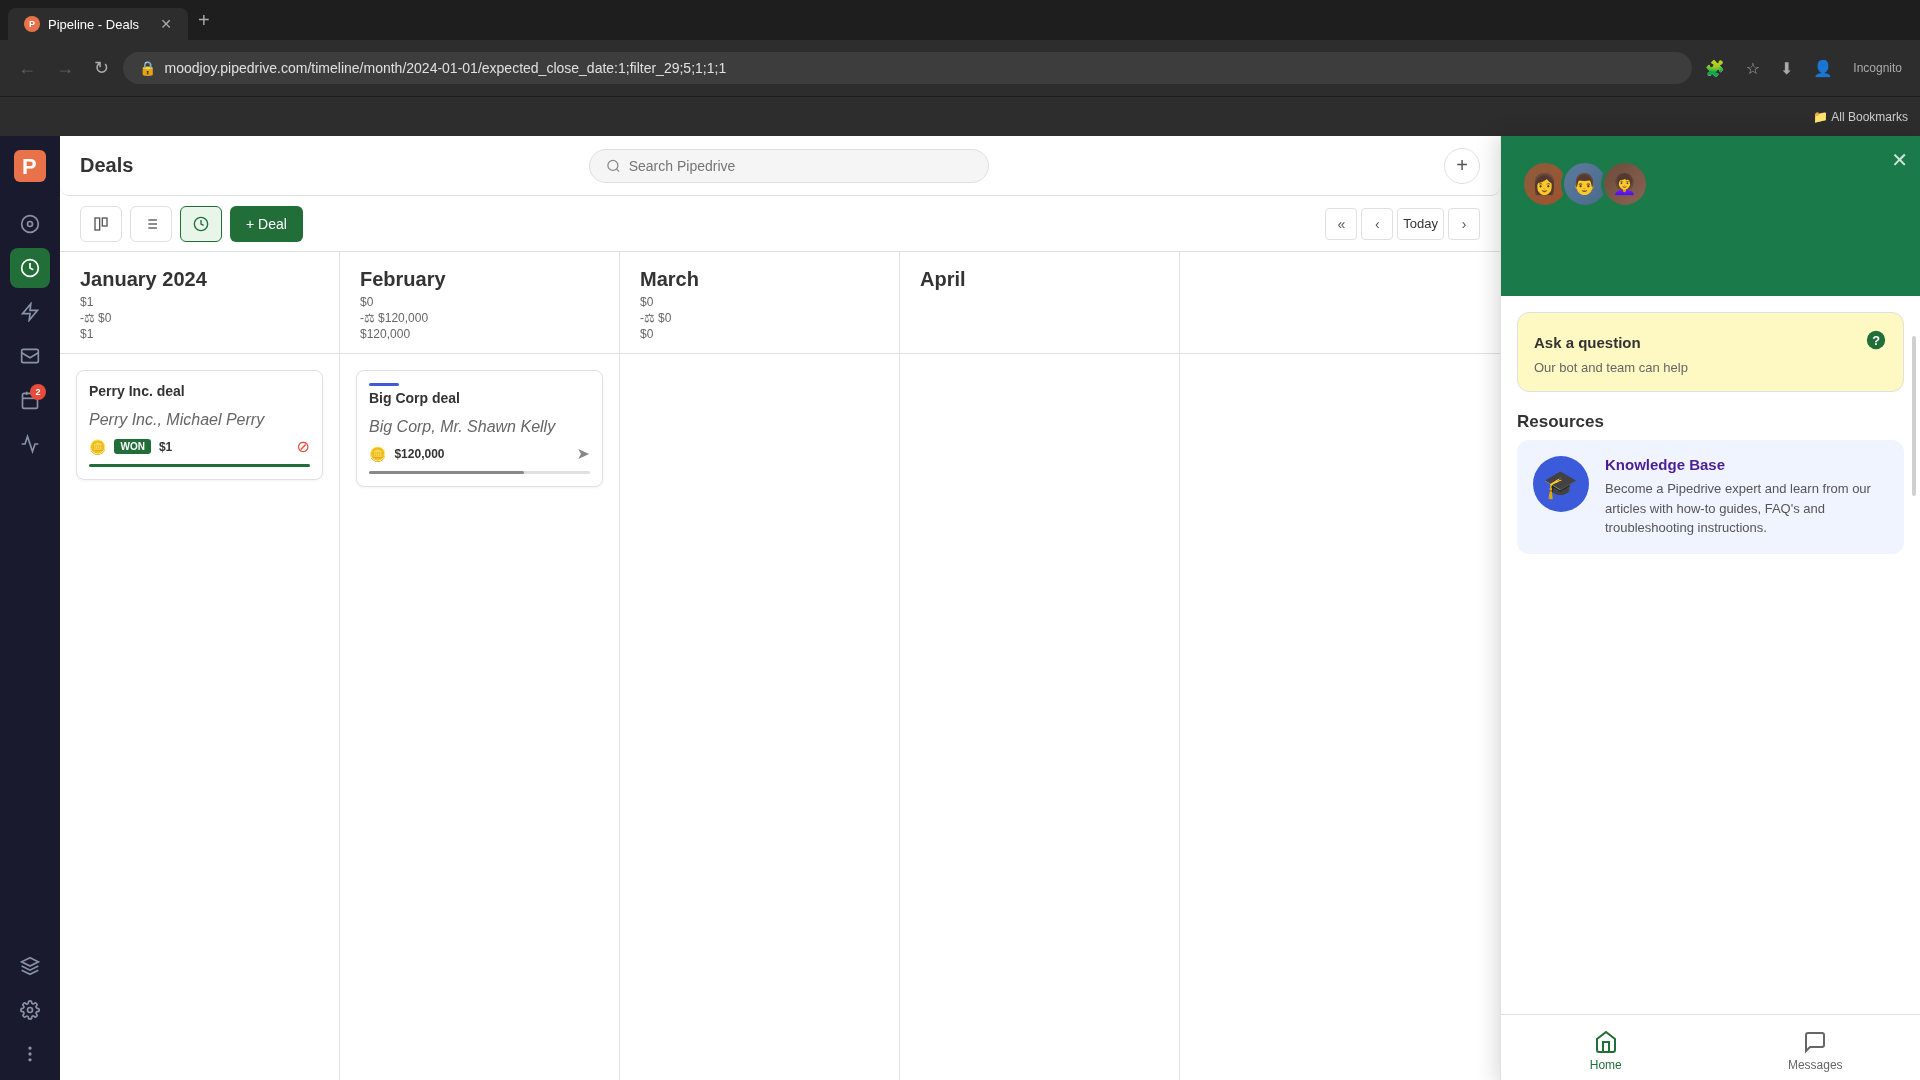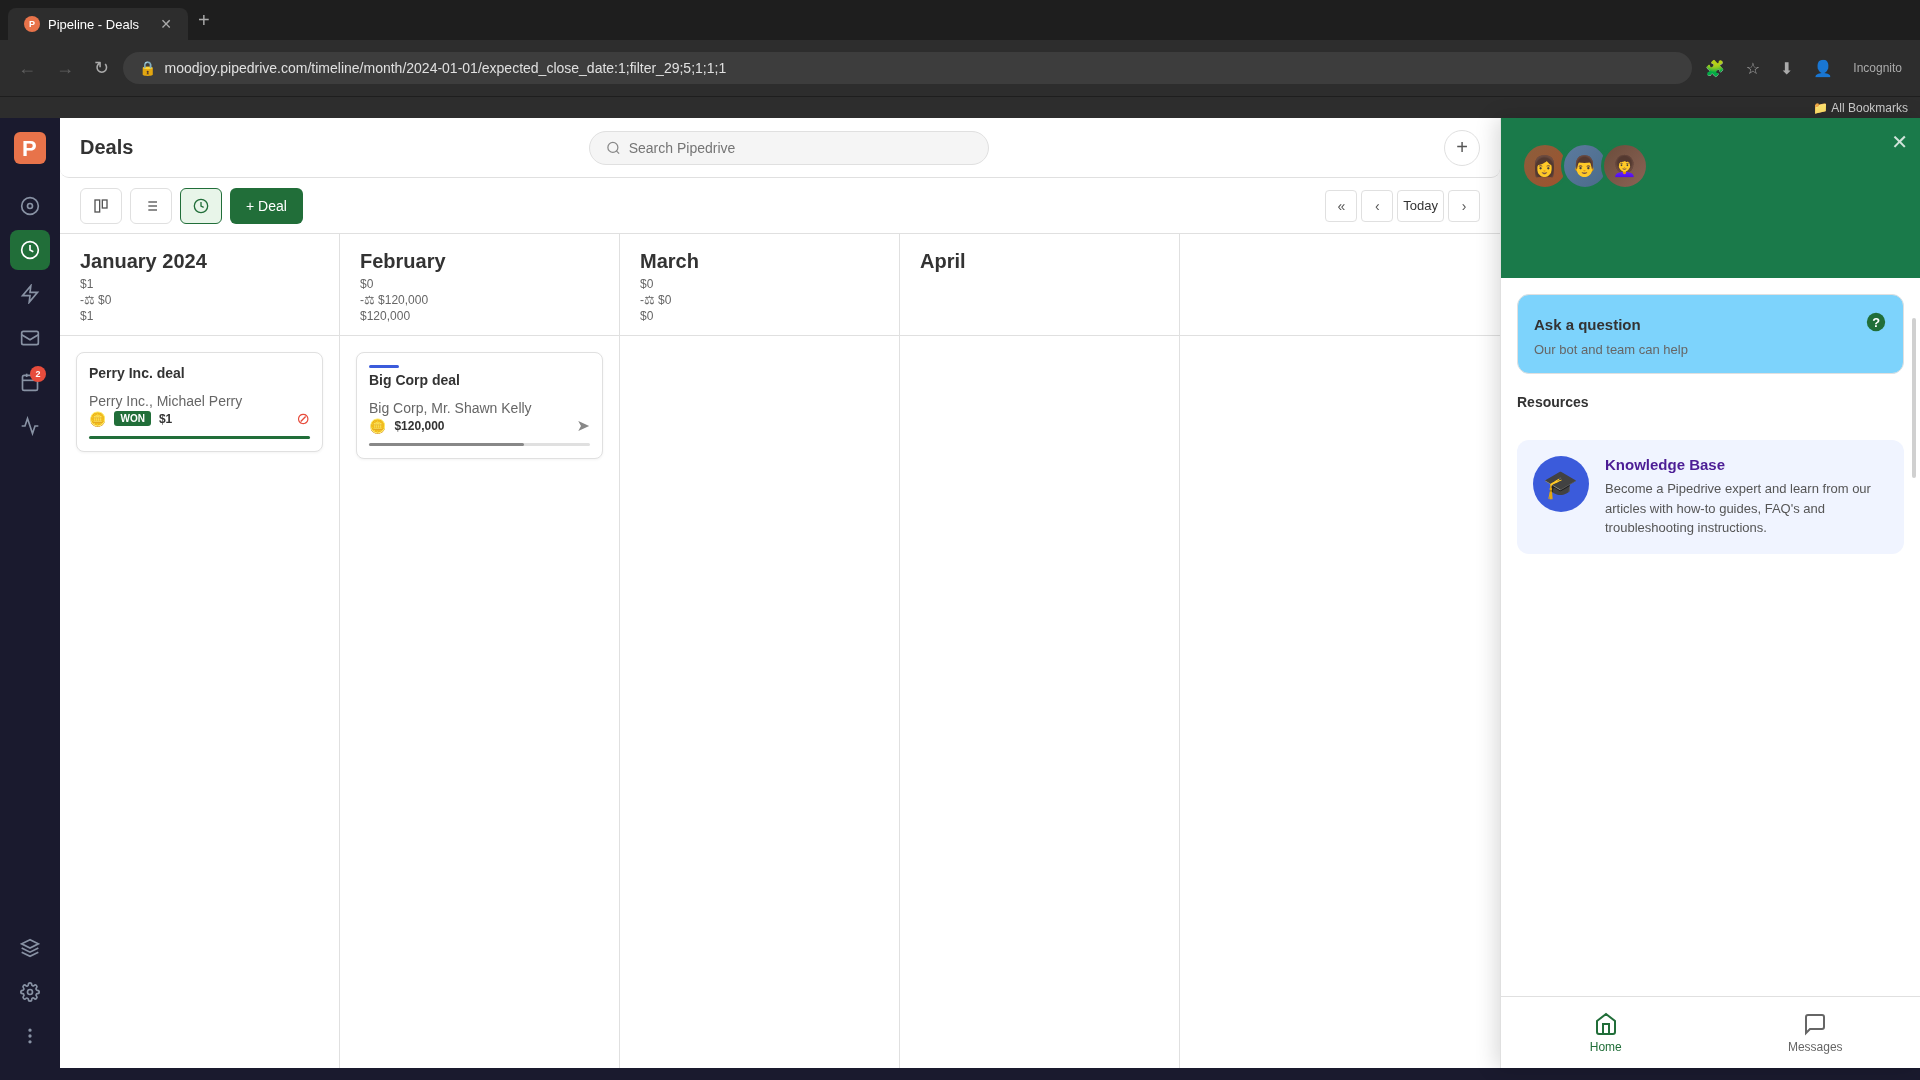--- a/index.html
+++ b/index.html
@@ -10,21 +10,21 @@
     .browser-tab .tab-close { margin-left: auto; color: #aaa; cursor: pointer; font-size: 14px; }
     .new-tab-btn { background: transparent; border: none; color: #aaa; font-size: 20px; cursor: pointer; padding: 4px 8px; align-self: flex-end; margin-bottom: 4px; }
     .browser-nav { background: #2d2d2d; height: 56px; display: flex; align-items: center; padding: 0 12px; gap: 8px; }
     .nav-btn { background: transparent; border: none; color: #aaa; font-size: 18px; cursor: pointer; padding: 6px; border-radius: 4px; }
     .nav-btn.disabled { opacity: 0.4; cursor: default; }
     .address-bar { flex: 1; background: #3d3d3d; border-radius: 20px; padding: 8px 16px; display: flex; align-items: center; gap: 8px; }
     .address-bar .lock-icon { color: #aaa; font-size: 14px; }
     .address-bar .url-text { color: #e0e0e0; font-size: 14px; }
     .nav-actions { display: flex; align-items: center; gap: 8px; }
     .nav-action-btn { background: transparent; border: none; color: #aaa; font-size: 16px; cursor: pointer; padding: 6px; }
-    .bookmarks-bar { background: #2d2d2d; height: 22px; display: flex; align-items: center; padding: 0 12px; gap: 16px; border-top: 1px solid #1e1e1e; }
+    .bookmarks-bar { background: #2d2d2d; height: 40px; display: flex; align-items: center; padding: 0 12px; gap: 16px; border-top: 1px solid #1e1e1e; }
 
     
     .app { display: flex; height: 950px; background: #f5f5f5; }
 
     
     .left-sidebar { width: 60px; background: #1a1a2e; display: flex; flex-direction: column; align-items: center; padding: 12px 0; gap: 4px; flex-shrink: 0; }
     .sidebar-logo { width: 36px; height: 36px; background: transparent; display: flex; align-items: center; justify-content: center; margin-bottom: 16px; }
     .sidebar-logo svg { width: 32px; height: 32px; }
     .sidebar-item { width: 40px; height: 40px; border-radius: 8px; display: flex; align-items: center; justify-content: center; cursor: pointer; color: #8892a4; font-size: 18px; position: relative; }
     .sidebar-item.active-green { background: #216e39; color: #fff; }
@@ -60,21 +60,21 @@
     .month-name { font-size: 20px; font-weight: 600; color: #333; margin-bottom: 4px; }
     .month-stats { font-size: 12px; color: #666; display: flex; flex-direction: column; gap: 2px; }
 
     .timeline-body { display: flex; flex: 1; }
     .timeline-lane { min-width: 280px; padding: 16px; border-right: 1px solid #e0e0e0; display: flex; flex-direction: column; gap: 8px; }
     .timeline-lane:last-child { border-right: none; }
 
     
     .deal-card { background: #fff; border: 1px solid #e0e0e0; border-radius: 8px; padding: 12px; cursor: pointer; box-shadow: 0 1px 3px rgba(0,0,0,0.05); }
     .deal-name { font-size: 14px; font-weight: 600; color: #333; margin-bottom: 12px; }
-    .deal-company { font-size: 14px; color: #666; margin-bottom: 0; }
+    .deal-company { font-size: 16px; color: #666; margin-bottom: 8px; font-style: italic; }
     .deal-footer { display: flex; align-items: center; gap: 8px; }
     .deal-amount { font-size: 12px; font-weight: 600; color: #333; }
     .won-badge { background: #216e39; color: #fff; font-size: 10px; font-weight: 600; padding: 2px 6px; border-radius: 3px; }
     .deal-progress { height: 3px; background: #e0e0e0; border-radius: 2px; margin-top: 8px; }
     .deal-progress-bar { height: 100%; border-radius: 2px; }
     .deal-progress-bar.green { background: #216e39; }
     .deal-progress-bar.gray { background: #888; }
     .deal-action { margin-left: auto; color: #888; cursor: pointer; }
     .deal-error { color: #e74c3c; }
 
@@ -84,27 +84,27 @@
     .help-close { position: absolute; top: 12px; right: 12px; background: transparent; border: none; color: rgba(255,255,255,0.8); font-size: 20px; cursor: pointer; }
     .help-avatars { display: flex; gap: -8px; margin-bottom: 48px; }
     .avatar { width: 48px; height: 48px; border-radius: 50%; border: 3px solid #1a7a4a; overflow: hidden; margin-right: -8px; }
     .avatar-1 { background: linear-gradient(135deg, #8b5e3c, #a0522d); display: flex; align-items: center; justify-content: center; font-size: 20px; }
     .avatar-2 { background: linear-gradient(135deg, #5c7a9e, #4a6b8a); display: flex; align-items: center; justify-content: center; font-size: 20px; }
     .avatar-3 { background: linear-gradient(135deg, #6b4c3b, #8b6355); display: flex; align-items: center; justify-content: center; font-size: 20px; }
     .help-greeting { color: #fff; font-size: 32px; font-weight: 700; line-height: 1.2; }
     .wave { display: inline-block; }
 
     .help-body { flex: 1; overflow-y: auto; padding: 16px; }
-    .help-card { background: #7dd3fc; border: 1px solid #e0e0e0; border-radius: 12px; padding: 16px; margin-bottom: 12px; cursor: pointer; }
+    .help-card { background: #fef9c3; border: 1px solid #e0e0e0; border-radius: 12px; padding: 16px; margin-bottom: 12px; cursor: pointer; }
     .help-card-header { display: flex; align-items: center; justify-content: space-between; margin-bottom: 4px; }
     .help-card-title { font-size: 15px; font-weight: 600; color: #333; }
     .help-card-icon { color: #216e39; font-size: 18px; }
     .help-card-desc { font-size: 13px; color: #666; }
 
-    .resources-label { font-size: 14px; font-weight: 600; color: #333; padding: 8px 0; margin-bottom: 22px; }
+    .resources-label { font-size: 17px; font-weight: 600; color: #333; padding: 8px 0; margin-bottom: 0; }
     .knowledge-card { background: #f0f4ff; border-radius: 12px; padding: 16px; display: flex; gap: 16px; align-items: flex-start; cursor: pointer; }
     .knowledge-icon { width: 56px; height: 56px; background: #3b5bdb; border-radius: 50%; display: flex; align-items: center; justify-content: center; flex-shrink: 0; font-size: 28px; }
     .knowledge-content .kb-title { font-size: 15px; font-weight: 600; color: #4c1d95; margin-bottom: 6px; }
     .knowledge-content .kb-desc { font-size: 13px; color: #555; line-height: 1.5; }
 
     .help-footer { height: 72px; border-top: 1px solid #e0e0e0; display: flex; }
     .help-footer-tab { flex: 1; display: flex; flex-direction: column; align-items: center; justify-content: center; gap: 4px; cursor: pointer; border: none; background: #fff; color: #666; font-size: 12px; }
     .help-footer-tab.active { color: #216e39; }
     .help-footer-tab svg { width: 24px; height: 24px; }
   </style>

